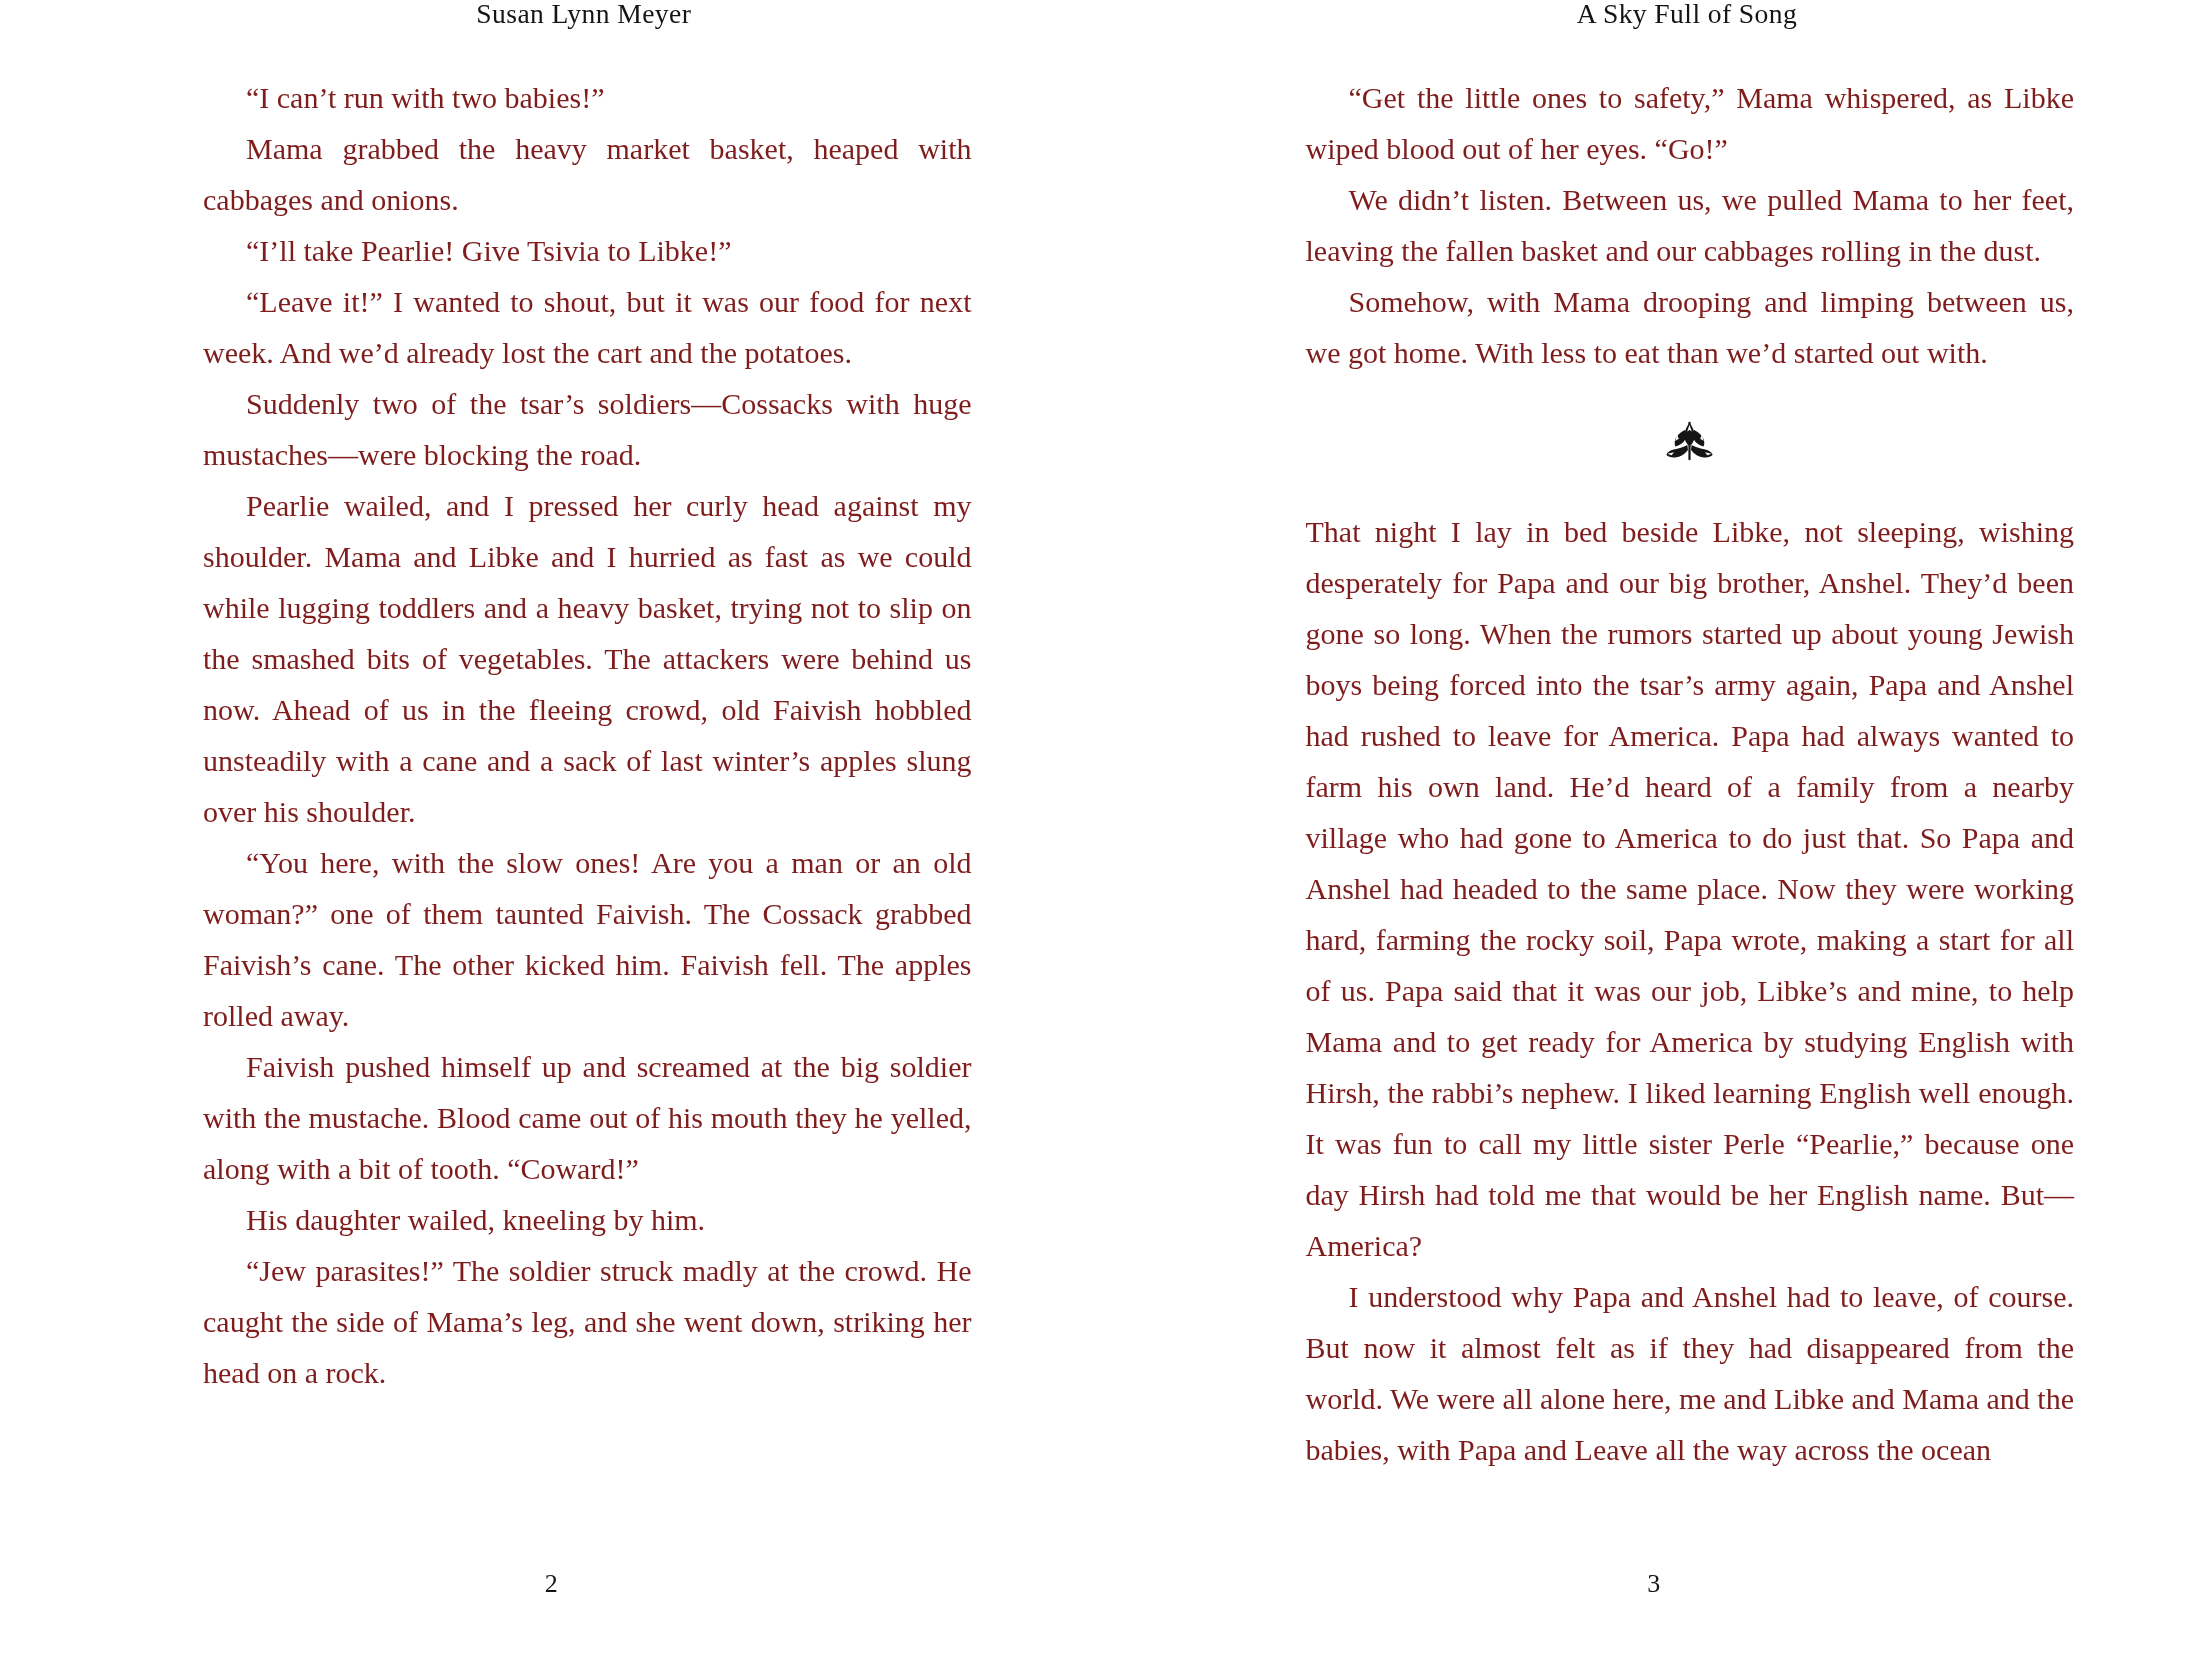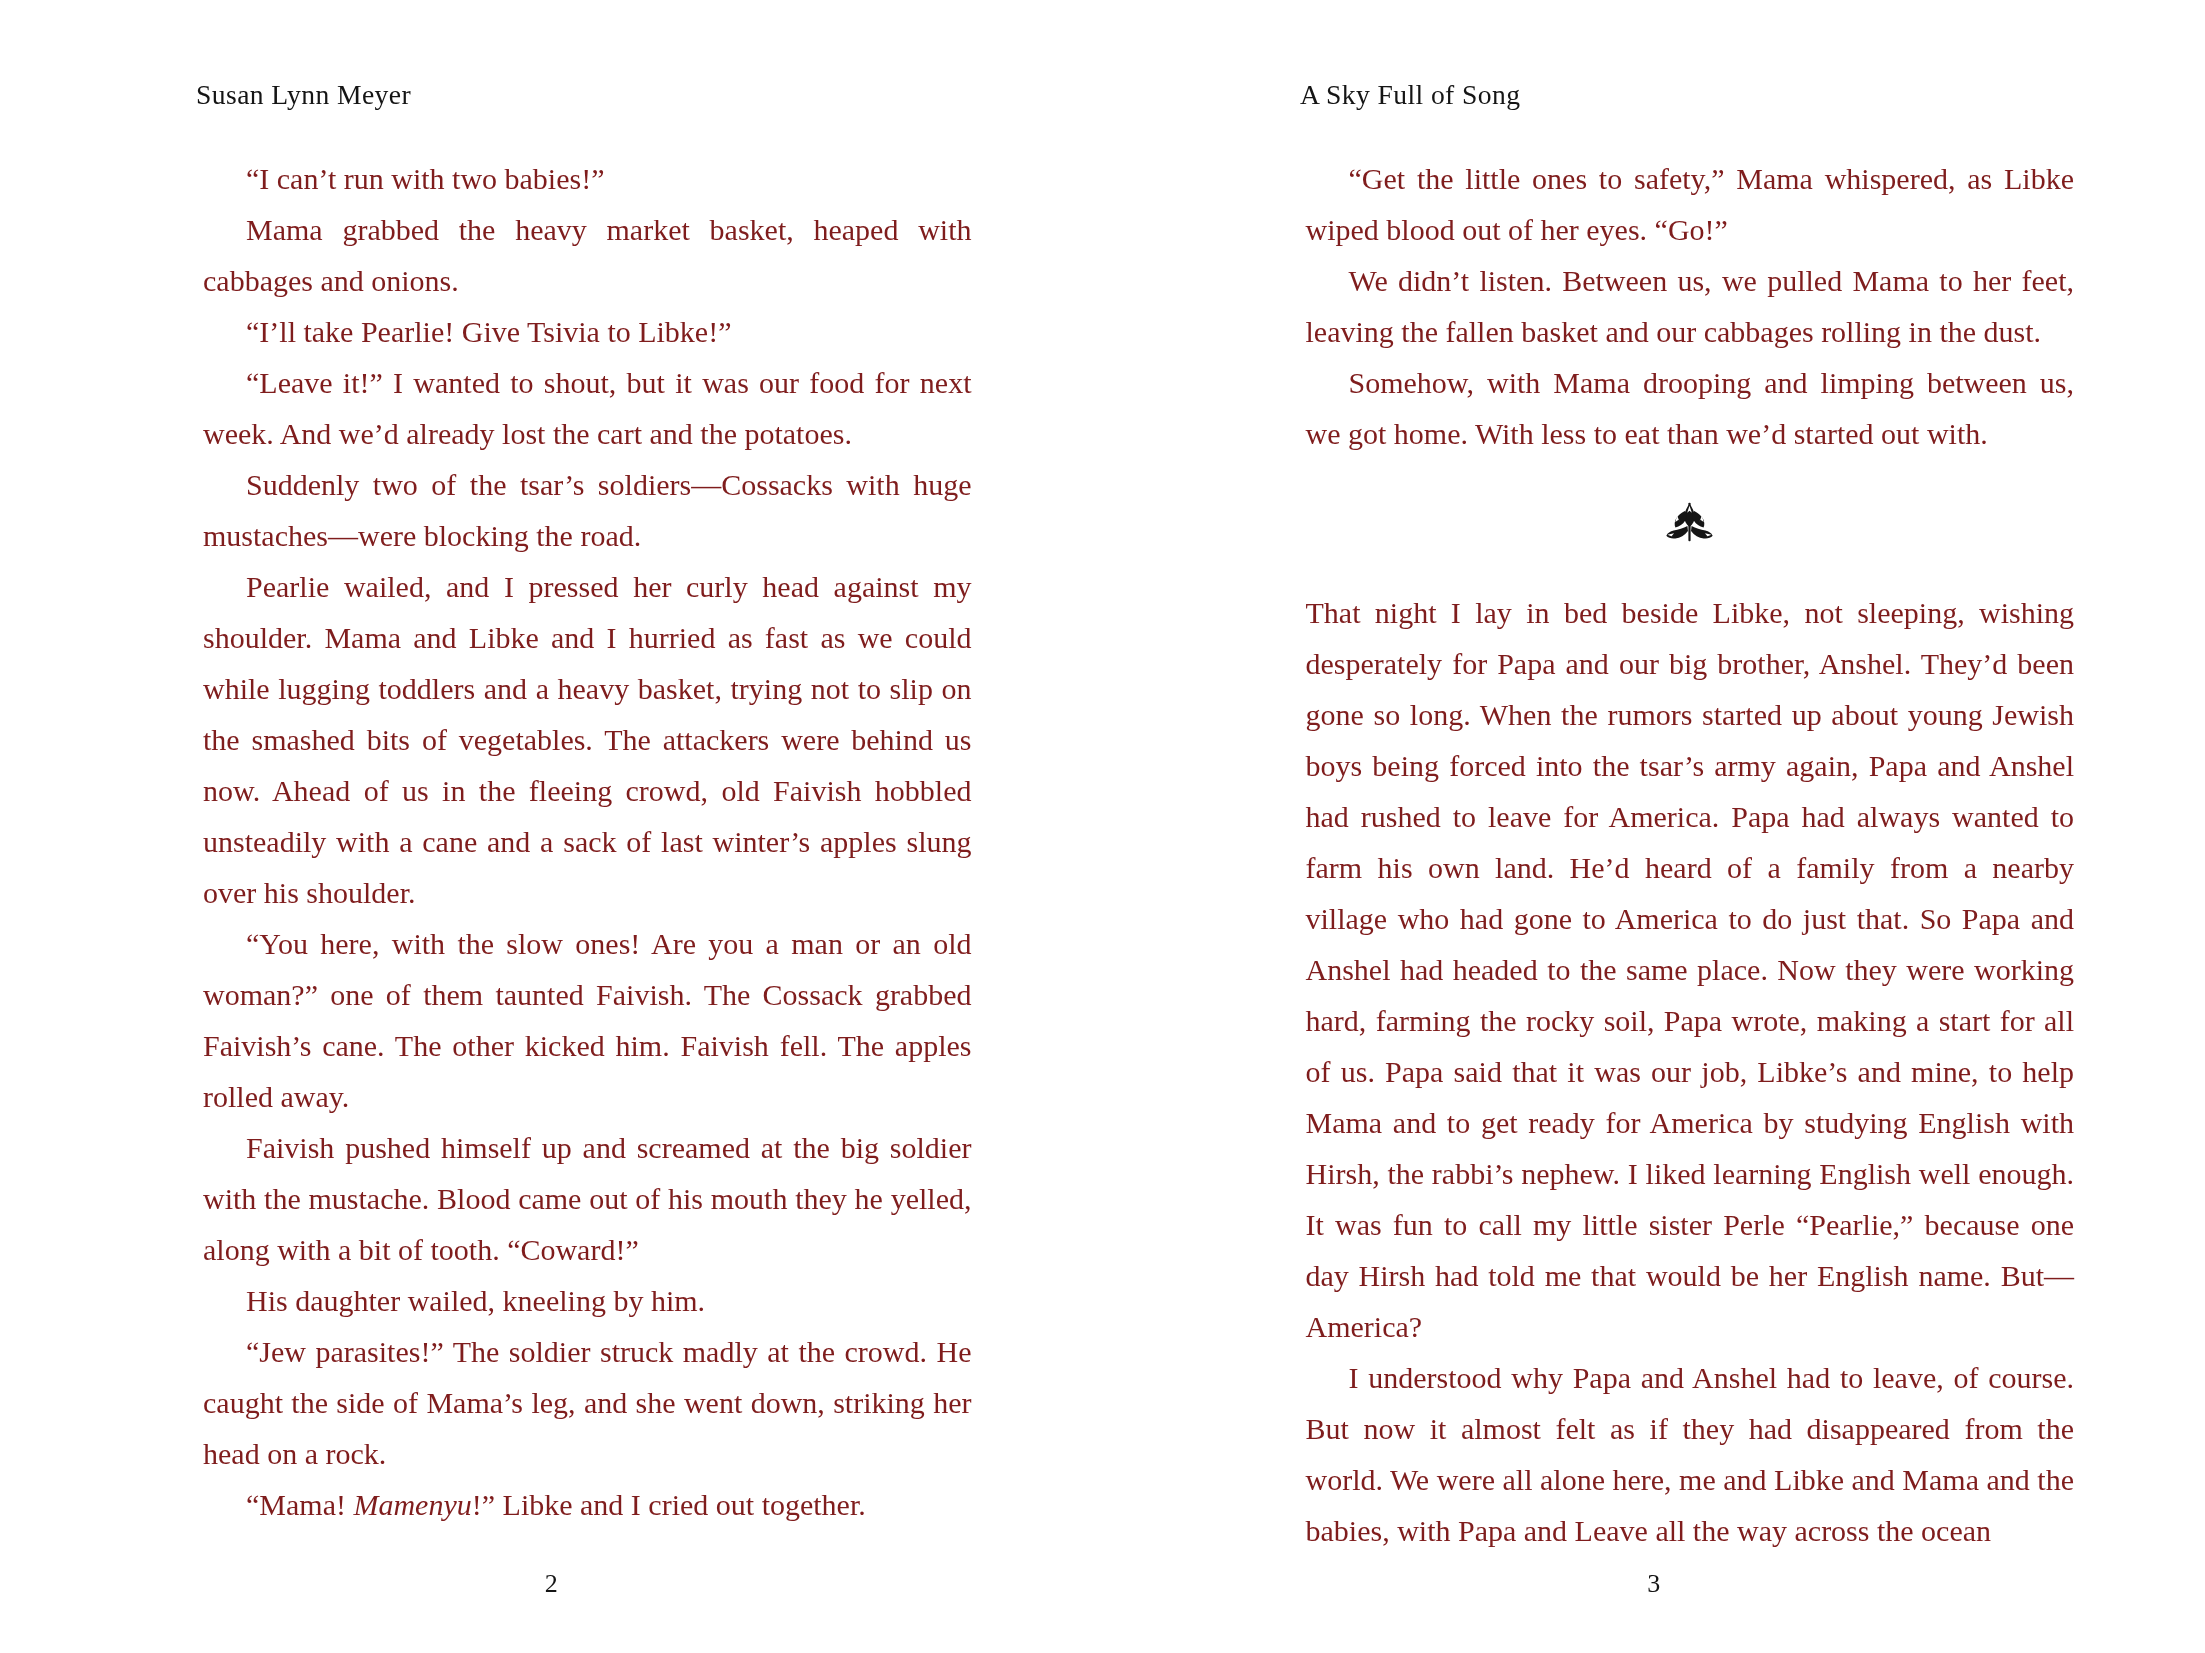--- a/index.html
+++ b/index.html
@@ -28,24 +28,24 @@
     width: 1103px;
     height: 1654px;
     position: relative;
     box-sizing: border-box;
   }
 
   .page-left  { padding: 0 131px 0 203px; }
   .page-right { padding: 0 131px 0 203px; }
 
   .running-head {
+    text-align: center;
     font-size: 27.6px;
     letter-spacing: 0.4px;
     line-height: 1;
-    padding-top: 81px;
     height: 27.6px;
     color: #151515;
   }
   .page-left .running-head  { margin-left: -6.9px; }
   .page-right .running-head { margin-left: -5.5px; }
 
   .textblock {
     margin-top: 44px;
     font-size: 30px;
     line-height: 51px;
@@ -102,21 +102,20 @@
       <p>“I can’t run with two babies!”</p>
       <p>Mama grabbed the heavy market basket, heaped with cabbages and onions.</p>
       <p>“I’ll take Pearlie! Give Tsivia to Libke!”</p>
       <p>“Leave it!” I wanted to shout, but it was our food for next week. And we’d already lost the cart and the potatoes.</p>
       <p>Suddenly two of the tsar’s soldiers—Cossacks with huge mustaches—were blocking the road.</p>
       <p>Pearlie wailed, and I pressed her curly head against my shoulder. Mama and Libke and I hurried as fast as we could while lugging toddlers and a heavy basket, trying not to slip on the smashed bits of vegetables. The attackers were behind us now. Ahead of us in the fleeing crowd, old Faivish hobbled unsteadily with a cane and a sack of last winter’s apples slung over his shoulder.</p>
       <p>“You here, with the slow ones! Are you a man or an old woman?” one of them taunted Faivish. The Cossack grabbed Faivish’s cane. The other kicked him. Faivish fell. The apples rolled away.</p>
       <p>Faivish pushed himself up and screamed at the big soldier with the mustache. Blood came out of his mouth they he yelled, along with a bit of tooth. “Coward!”</p>
       <p>His daughter wailed, kneeling by him.</p>
       <p>“Jew parasites!” The soldier struck madly at the crowd. He caught the side of Mama’s leg, and she went down, striking her head on a rock.</p>
-      <p><span>“Mama! </span><em>Mamenyu</em><span>!” Libke and I cried out together.</span></p>
     </div>
 
     <div class="folio">2</div>
   </div>
 
   <div class="page page-right">
 
     <div class="running-head">A Sky Full of Song</div>
 
     <div class="textblock">

